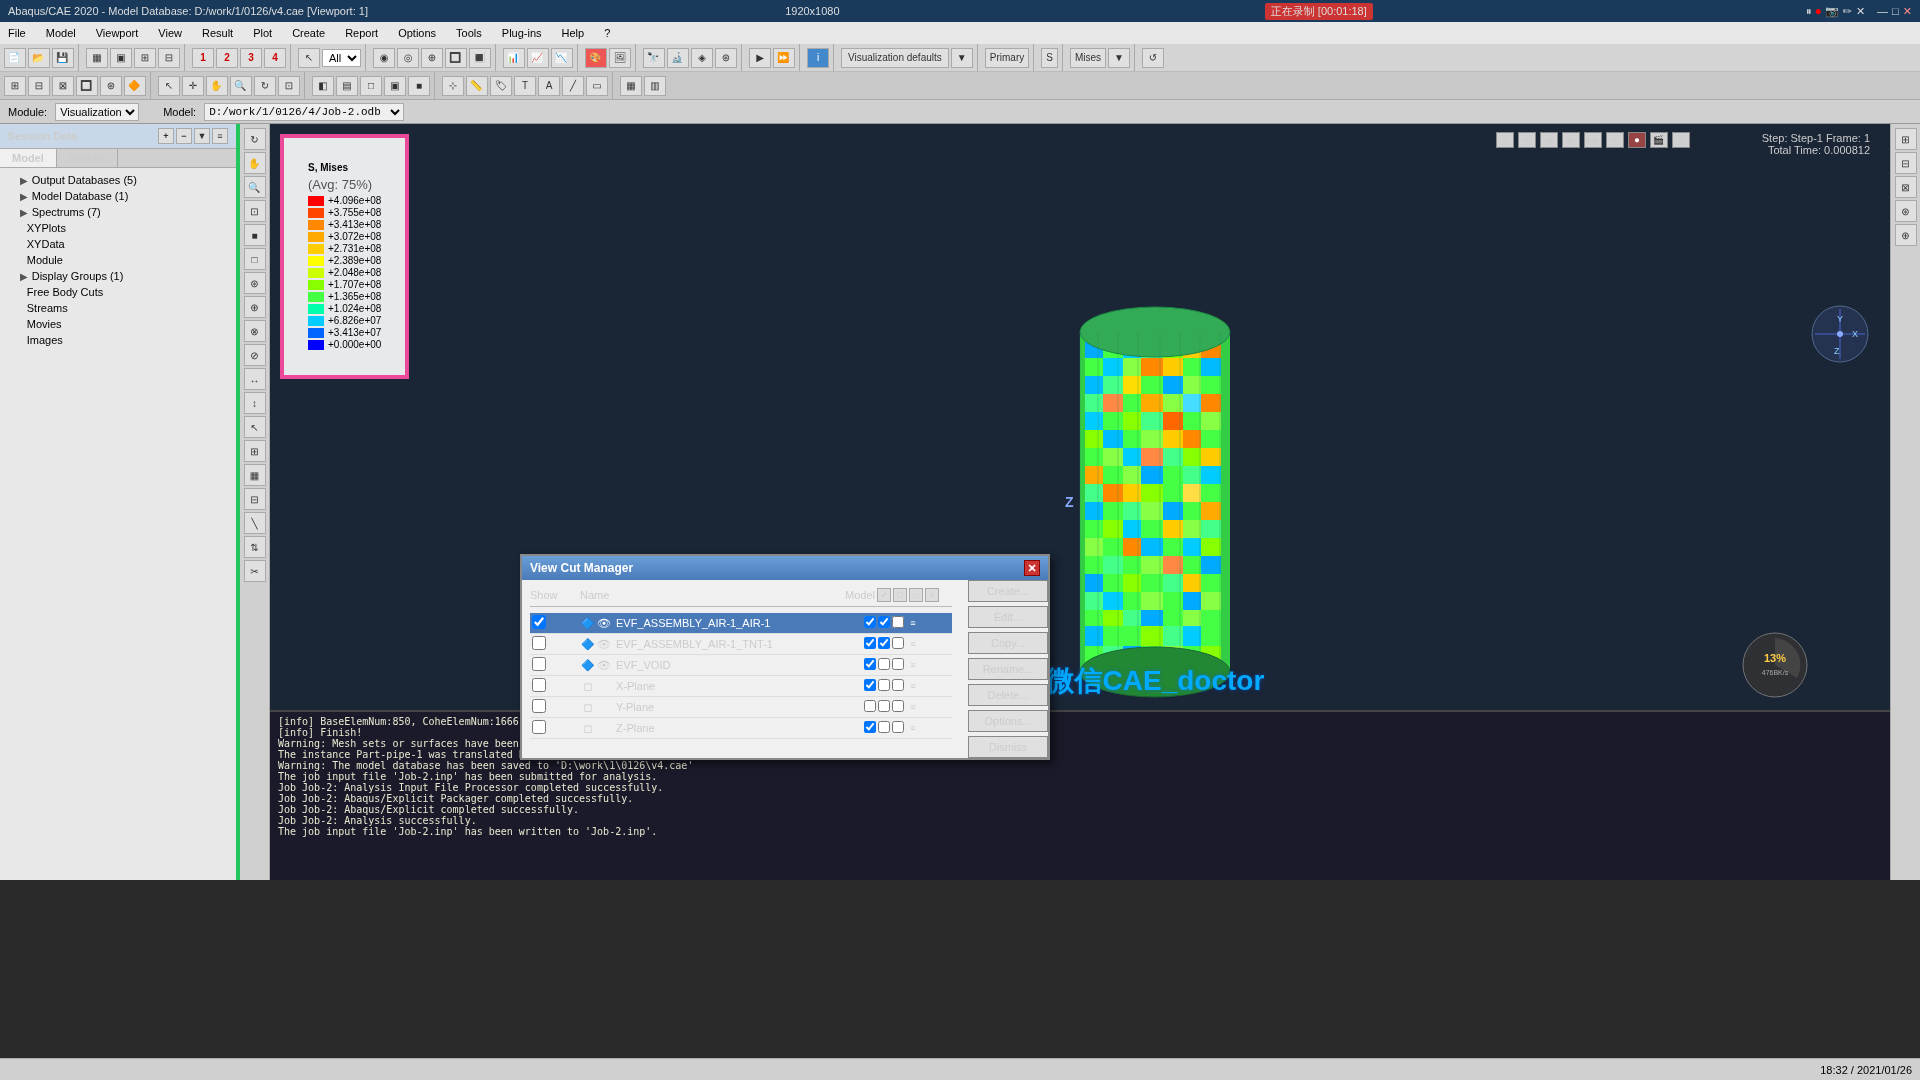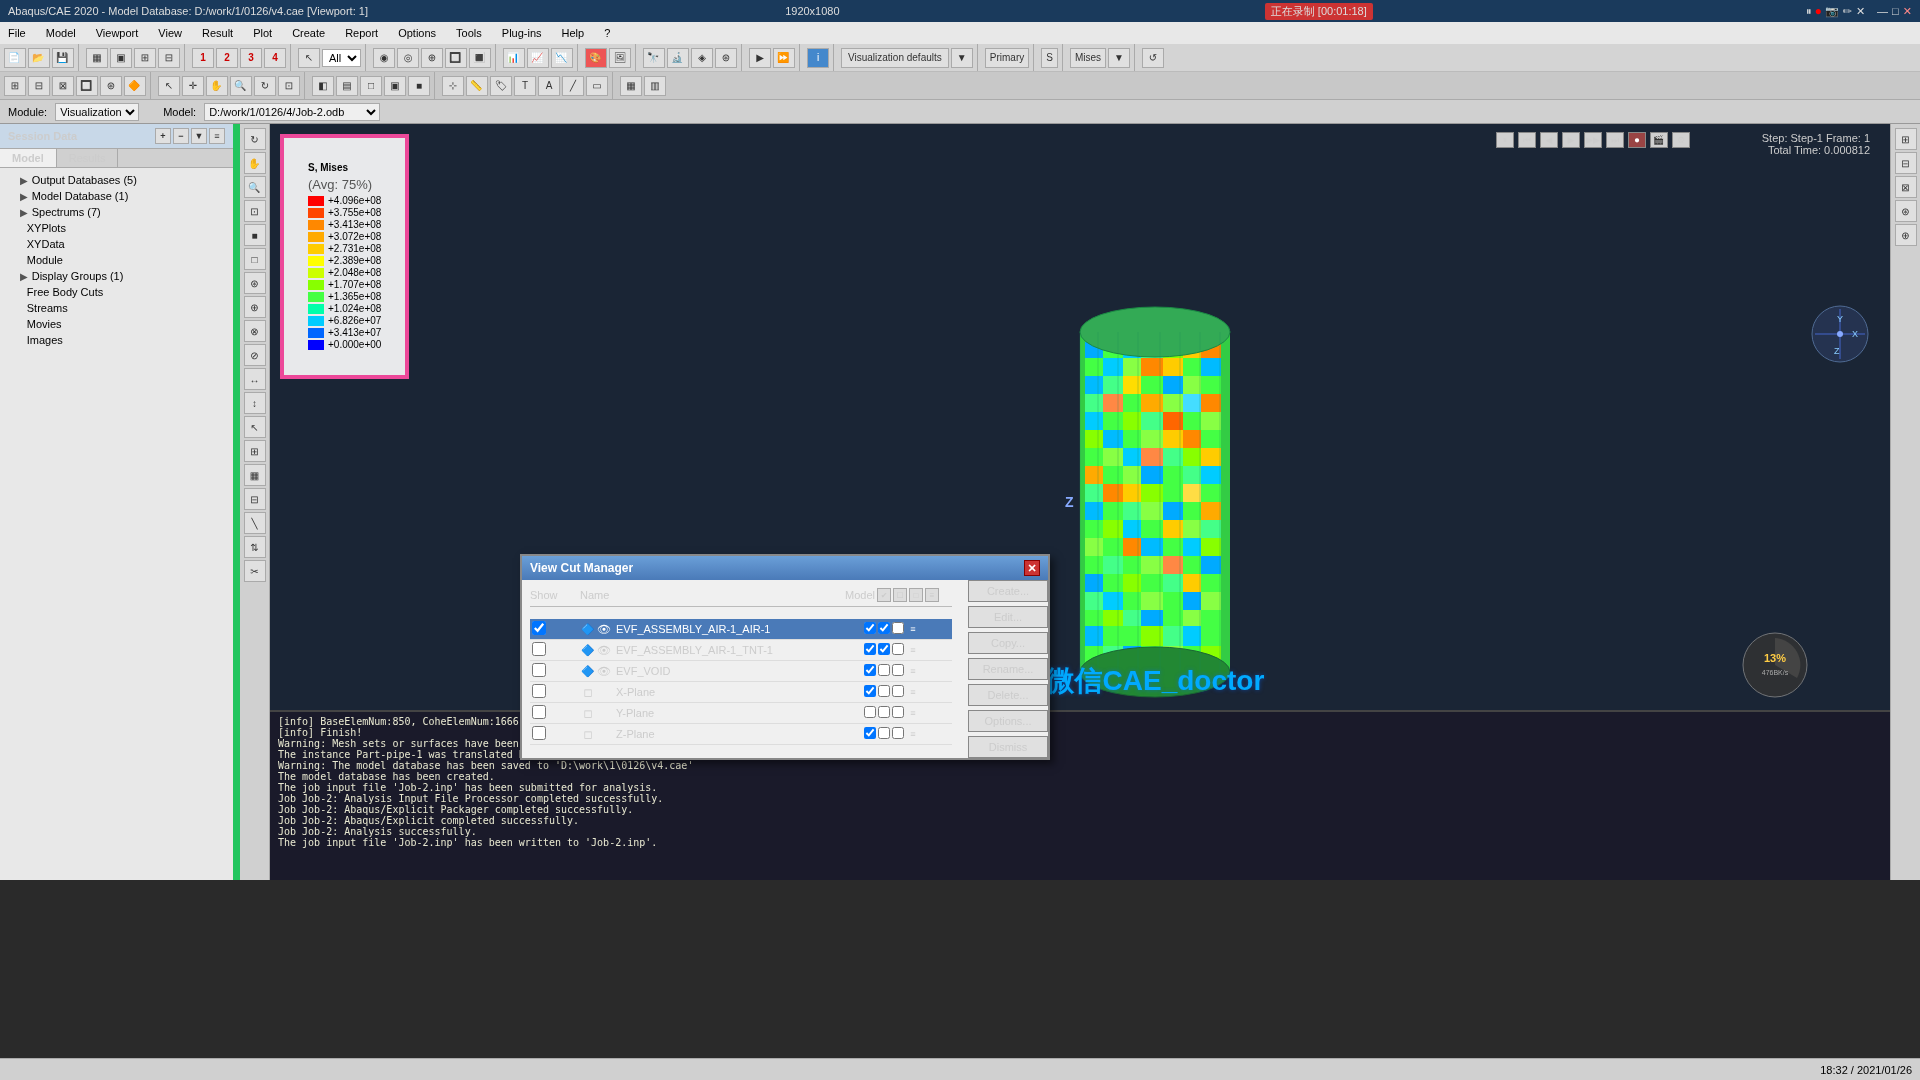--- a/index.html
+++ b/index.html
@@ -45,21 +45,21 @@
       padding: 0 8px; gap: 8px; border-bottom: 1px solid #999; font-size: 11px; color: #000;
     }
 
     
     #main {
       display: flex; width: 100%; height: calc(1080px - 22px - 22px - 28px - 28px - 24px - 30px - 22px);
     }
 
     
     #left-panel {
-      width: 240px; background: #e8e8e8; border-right: 7px solid #22c55e;
+      width: 240px; background: #e8e8e8; border-right: 4px solid #22c55e;
       display: flex; flex-direction: column; flex-shrink: 0;
     }
     #left-panel .panel-header {
       background: #c8d8e8; padding: 4px 8px; font-size: 11px; font-weight: bold;
       border-bottom: 1px solid #aaa; display: flex; align-items: center; justify-content: space-between;
     }
     #left-panel .tab-row {
       display: flex; background: #d0d0d0; border-bottom: 1px solid #aaa;
     }
     #left-panel .tab {
@@ -168,21 +168,21 @@
       padding: 4px 8px; display: flex; align-items: center; justify-content: space-between;
       color: white; font-size: 12px; font-weight: bold;
     }
     #dialog-close {
       width: 16px; height: 16px; background: #cc3333; border: 1px solid #880000;
       color: white; display: flex; align-items: center; justify-content: center;
       cursor: pointer; font-size: 11px;
     }
     #dialog-content { padding: 8px; }
     #dialog-header-row {
-      display: flex; align-items: center; margin-bottom: 12px; font-size: 11px;
+      display: flex; align-items: center; margin-bottom: 6px; font-size: 11px;
       border-bottom: 1px solid #bbb; padding-bottom: 4px;
     }
     .col-show { width: 50px; }
     .col-name { flex: 1; }
     .col-model { width: 120px; text-align: center; }
     #col-model-header {
       display: flex; align-items: center; justify-content: center; gap: 2px;
     }
     #dialog-table { width: 100%; }
     .cut-row {
@@ -370,21 +370,21 @@
   <div class="tb-btn">▦</div>
   <div class="tb-btn">▥</div>
 </div>
 
 <div id="modulebar">
   <span>Module:</span>
   <select style="height:18px;font-size:11px;border:1px solid #aaa;">
     <option>Visualization</option>
   </select>
   <span style="margin-left:16px;">Model:</span>
-  <select style="height:18px;font-size:11px;border:1px solid #aaa;width:176px;">
+  <select style="height:18px;font-size:11px;border:1px solid #aaa;width:200px;font-family:Liberation Mono, monospace;">
     <option>D:/work/1/0126/4/Job-2.odb</option>
   </select>
 </div>
 
 <div id="main" style="display:flex;width:1920px;height:756px;position:relative;">
 
   <div id="left-panel">
     <div class="panel-header">
       <span>Session Data</span>
       <div style="display:flex;gap:2px;">
@@ -778,21 +778,20 @@
       <span style="font-size:18px;color:#1a5ab8;font-style:italic;">SIMULIA</span>
       <span style="color:#1a5ab8;font-size:14px;"> SIMULIA</span>
     </div>
 
     <div id="log-panel">
       <div>[info] BaseElemNum:850, CoheElemNum:1666, Time:6.855000</div>
       <div>[info] Finish!</div>
       <div>Warning: Mesh sets or surfaces have been invalidated due to a</div>
       <div>The instance Part-pipe-1 was translated by 0, -2.5 with</div>
       <div>Warning: The model database has been saved to 'D:\work\1\0126\v4.cae'</div>
-      <div>The model database has been created.</div>
       <div>The job input file 'Job-2.inp' has been submitted for analysis.</div>
       <div>Job Job-2: Analysis Input File Processor completed successfully.</div>
       <div>Job Job-2: Abaqus/Explicit Packager completed successfully.</div>
       <div>Job Job-2: Abaqus/Explicit completed successfully.</div>
       <div>Job Job-2: Analysis successfully.</div>
       <div>The job input file 'Job-2.inp' has been written to 'Job-2.inp'.</div>
     </div>
 
     <div id="dialog-overlay">
       <div id="view-cut-dialog">

